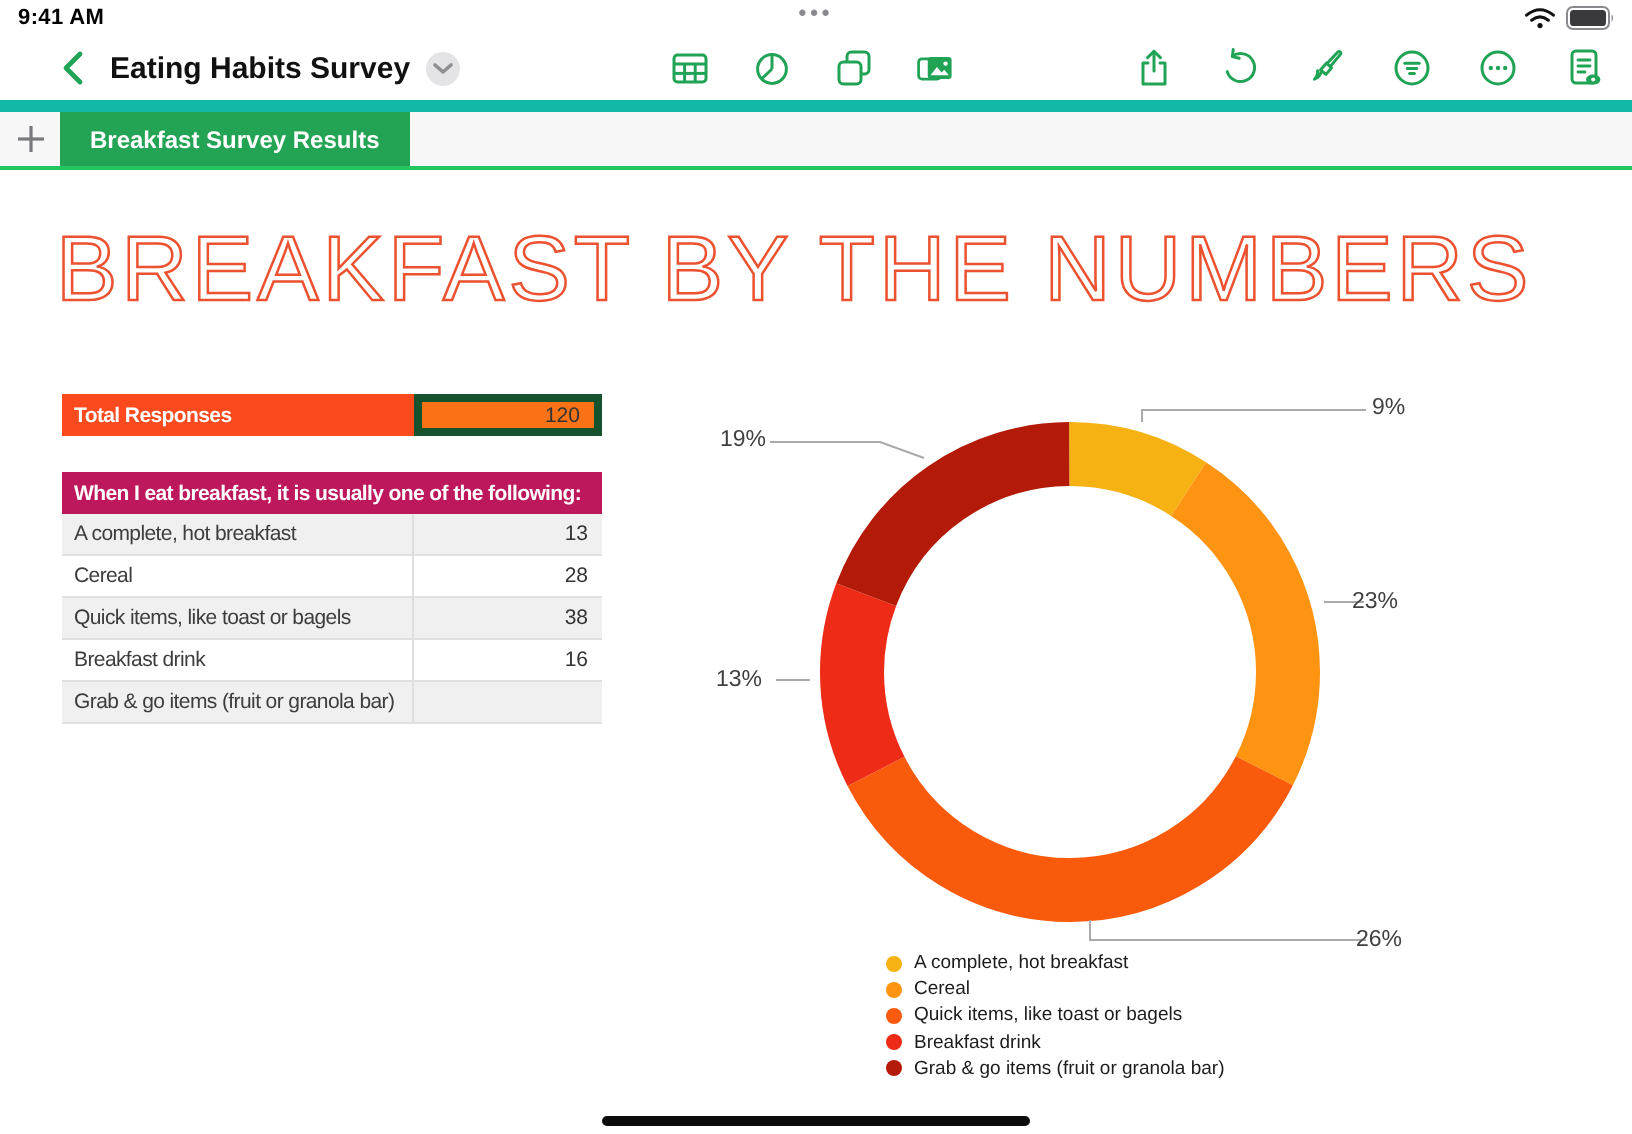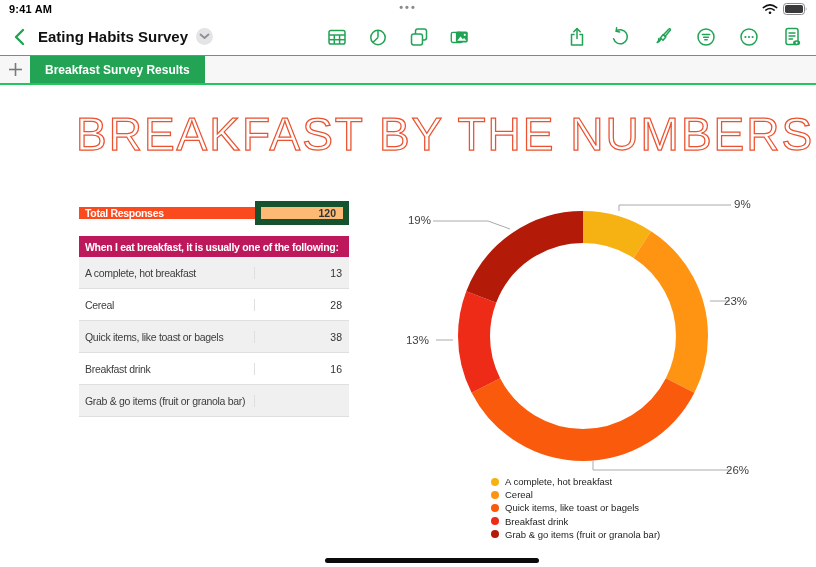--- a/index.html
+++ b/index.html
@@ -6,49 +6,49 @@
   html,body { width:816px; height:567px; overflow:hidden; background:#fff;
     font-family:"Liberation Sans", sans-serif; -webkit-font-smoothing:antialiased; }
 
   
   .statusbar { position:relative; height:18px; background:#fff; }
   .sb-time { position:absolute; left:9px; top:3px; font-size:11px; font-weight:700; color:#000; letter-spacing:.2px; }
   .sb-dots { position:absolute; left:0; right:0; top:1px; text-align:center; color:#8a8a8e; font-size:11px; letter-spacing:2px; font-weight:700; }
   .sb-right { position:absolute; right:8px; top:3px; display:flex; align-items:center; gap:5px; }
 
   
-  .navbar { position:relative; height:38px; background:#fff; border-bottom:1px solid #14b8a6;
-    display:flex; align-items:center; }
+  .navbar { position:relative; height:38px; background:#fff; border-bottom:6px solid #14b8a6;
+    display:flex; align-items:center;padding-left:17px; }
   .nav-left { display:flex; align-items:center; gap:8px; padding-left:8px; min-width:230px; }
   .doc-title { font-size:15px; font-weight:700; color:#111; }
   .dd-btn { width:17px; height:17px; border-radius:50%; background:#e4e4e6; display:flex; align-items:center; justify-content:center; }
   .nav-center { display:flex; align-items:center; gap:19px; margin:0 auto; }
   .nav-right { display:flex; align-items:center; gap:21px; padding-right:13px; }
   .tool { width:22px; height:22px; display:flex; align-items:center; justify-content:center; cursor:pointer; }
 
   
   .tabbar { height:29px; background:#f7f7f7; border-bottom:2px solid #22c55e; display:flex; align-items:stretch; }
   .add-sheet { width:30px; display:flex; align-items:center; justify-content:center; }
   .sheet-tab { background:#23a455; color:#fff; font-size:12px; font-weight:700;
     display:flex; align-items:center; padding:0 15px; }
 
   
-  .canvas { position:relative; height:481px; background:#fff;margin-left:48px; }
+  .canvas { position:relative; height:481px; background:#fff; }
 
   .big-title { position:absolute; left:28px; top:22px; font-size:46px; letter-spacing:2px;
     color:#ec5230; -webkit-text-fill-color:#ffffff; -webkit-text-stroke:1.25px #ec5230;
     white-space:nowrap; font-weight:400; }
 
   .tbl { position:absolute; left:31px; width:270px; font-size:10.5px; }
-  .trow { display:flex; height:32px;align-items:center; }
+  .trow { display:flex; height:21px; }
   .cell-label { width:176px; display:flex; align-items:center; padding:0 6px; white-space:nowrap; overflow:hidden; letter-spacing:-.3px; }
   .cell-value { width:94px; display:flex; align-items:center; justify-content:flex-end; padding:0 7px; color:#333; }
   .hdr { background:#fb4a1d; color:#fff; font-weight:700; }
   .t1 { top:112px; }
-  .t1 .cell-value { background:#fdba74; border:6px solid #14532d;font-weight:bold; }
+  .t1 .cell-value { background:#f97316; border:4px solid #14532d; }
   .t2 { top:151px; }
   .t2 .trow-hdr { height:21px; background:#be185d; color:#fff; font-weight:700;
     display:flex; align-items:center; padding:0 6px; white-space:nowrap; overflow:hidden; letter-spacing:-.3px; }
   .t2 .trow { border-bottom:1px solid #dfdfdf; }
   .t2 .trow:nth-child(odd) { background:#fff; }
   .t2 .trow:nth-child(even) { background:#f0f0f0; }
   .t2 .cell-label { border-right:1px solid #dfdfdf; color:#3d3d3d; }
 
   .chart-svg { position:absolute; left:0; top:0; width:816px; height:481px; }
   .pct { position:absolute; font-size:11.5px; color:#404040; }

